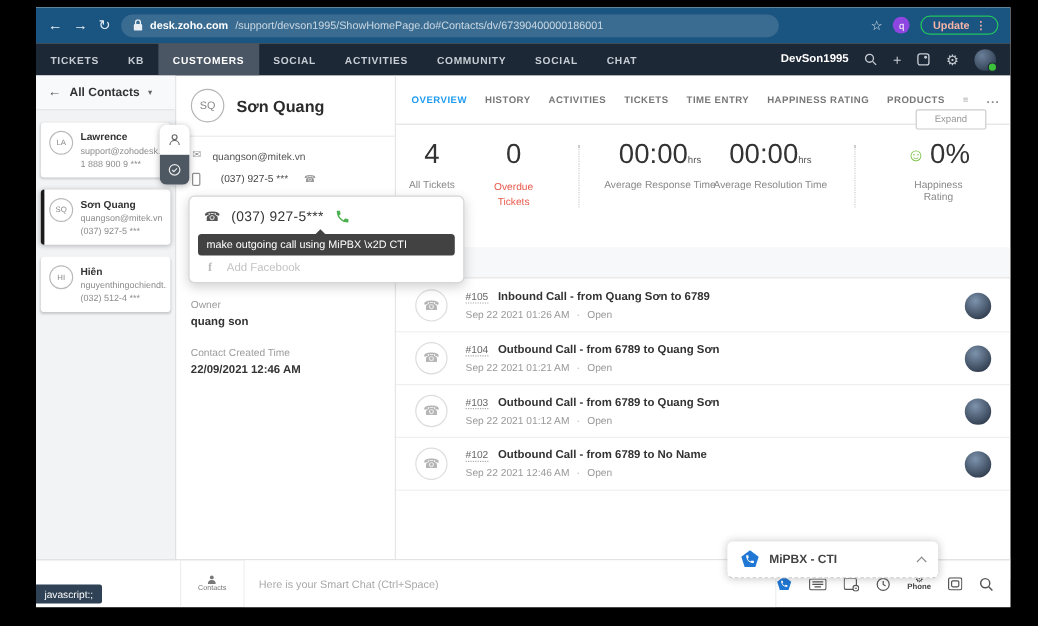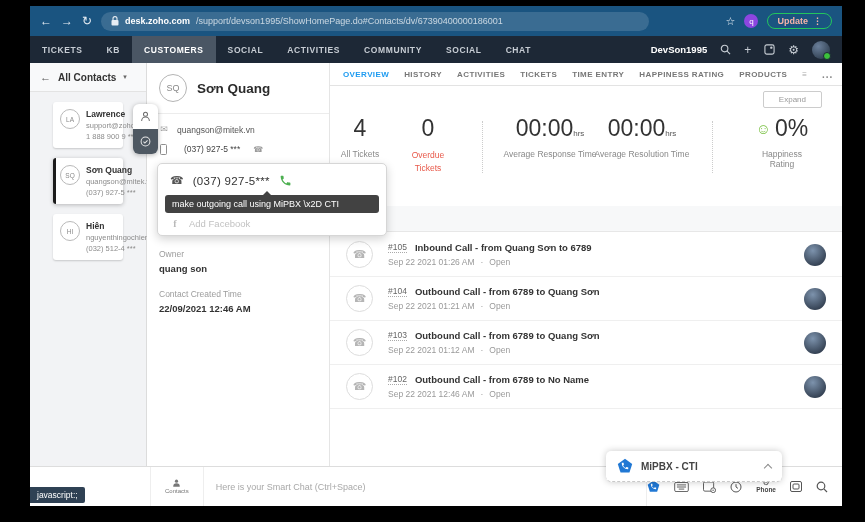--- a/index.html
+++ b/index.html
@@ -29,21 +29,21 @@
 
   
   .content { position:absolute; top:57px; left:0; right:0; bottom:23px; display:flex; }
 
   
   .sidebar { width:117px; background:#f2f3f5; border-right:1px solid #dcdcdc; position:relative; flex-shrink:0; }
   .sb-head { height:29px; border-bottom:1px solid #e3e3e3; display:flex; align-items:center; gap:7px; padding:0 10px; background:#f8f9fa; }
   .sb-back { color:#555; font-size:11px; cursor:pointer; }
   .sb-title { font-size:10px; font-weight:bold; color:#333; }
   .sb-caret { font-size:7px; color:#666; }
-  .cards { padding:10px 23px; display:flex; flex-direction:column; gap:10px; }
+  .cards { padding:10px 4px; display:flex; flex-direction:column; gap:10px; }
   .card { background:#fff; border-radius:3px; box-shadow:0 1px 2px rgba(0,0,0,.18); padding:7px 5px 7px 7px; display:flex; gap:6px; position:relative; cursor:pointer; }
   .card.selected { box-shadow:0 1px 4px rgba(0,0,0,.25); }
   .card.selected::before { content:""; position:absolute; left:0; top:0; bottom:0; width:3px; background:#1b1b1b; border-radius:3px 0 0 3px; }
   .avatar-sm { width:20px; height:20px; border:1px solid #b9b9b9; border-radius:50%; font-size:6.5px; color:#8a8a8a; display:flex; align-items:center; justify-content:center; flex-shrink:0; background:#fff; }
   .c-name { font-size:8.5px; font-weight:bold; color:#333; }
   .c-sub { font-size:7.5px; color:#8c8c8c; margin-top:2px; max-width:72px; white-space:nowrap; overflow:hidden; }
   .hover-tools { position:absolute; top:41px; right:-12px; width:25px; background:#fff; border-radius:6px; box-shadow:0 1px 5px rgba(0,0,0,.3); z-index:15; overflow:hidden; }
   .ht-cell { height:25px; display:flex; align-items:center; justify-content:center; }
   .ht-cell.dark { background:#4e5862; }
 
@@ -71,21 +71,21 @@
   .fb-row { display:flex; align-items:center; gap:9px; padding:5px 12px 2px; }
   .fb-ic { color:#b9b9b9; font-size:10px; font-weight:bold; font-family:"Liberation Serif", serif; width:10px; text-align:center; }
   .fb-txt { font-size:9.5px; color:#c2c2c2; }
   .cp-meta { position:absolute; top:186px; left:12px; }
   .meta-lbl { font-size:8.5px; color:#9c9c9c; }
   .meta-val { font-size:9.5px; font-weight:bold; color:#333; margin-top:4px; }
   .meta-gap { height:15px; }
 
   
   .main { flex:1; position:relative; background:#fff; overflow:hidden; }
-  .tabs { height:23px; border-bottom:1px solid #e3e3e3; display:flex; align-items:center; padding:0 13px; gap:15px; }
+  .tabs { height:41px; border-bottom:1px solid #e3e3e3; display:flex; align-items:center; padding:0 13px; gap:15px; }
   .tab { font-size:8px; font-weight:bold; letter-spacing:.4px; color:#777; cursor:pointer; white-space:nowrap; }
   .tab.active { color:#1e9bf0; }
   .tab-lines { color:#aaa; font-size:8px; }
   .tabs-right { margin-left:auto; display:flex; align-items:center; gap:12px; }
   .more-dots { color:#888; font-size:10px; font-weight:bold; letter-spacing:1px; }
   .expand-btn { position:absolute; top:28px; right:20px; border:1px solid #ccc; border-radius:2px; font-size:8px; color:#999; padding:3px 15px; background:#fff; cursor:pointer; }
   .stats { position:absolute; top:52px; left:0; right:0; height:62px; }
   .stat { position:absolute; text-align:center; transform:translateX(-50%); }
   .stat .val { font-size:23px; color:#333; }
   .stat .unit { font-size:8px; color:#555; }

